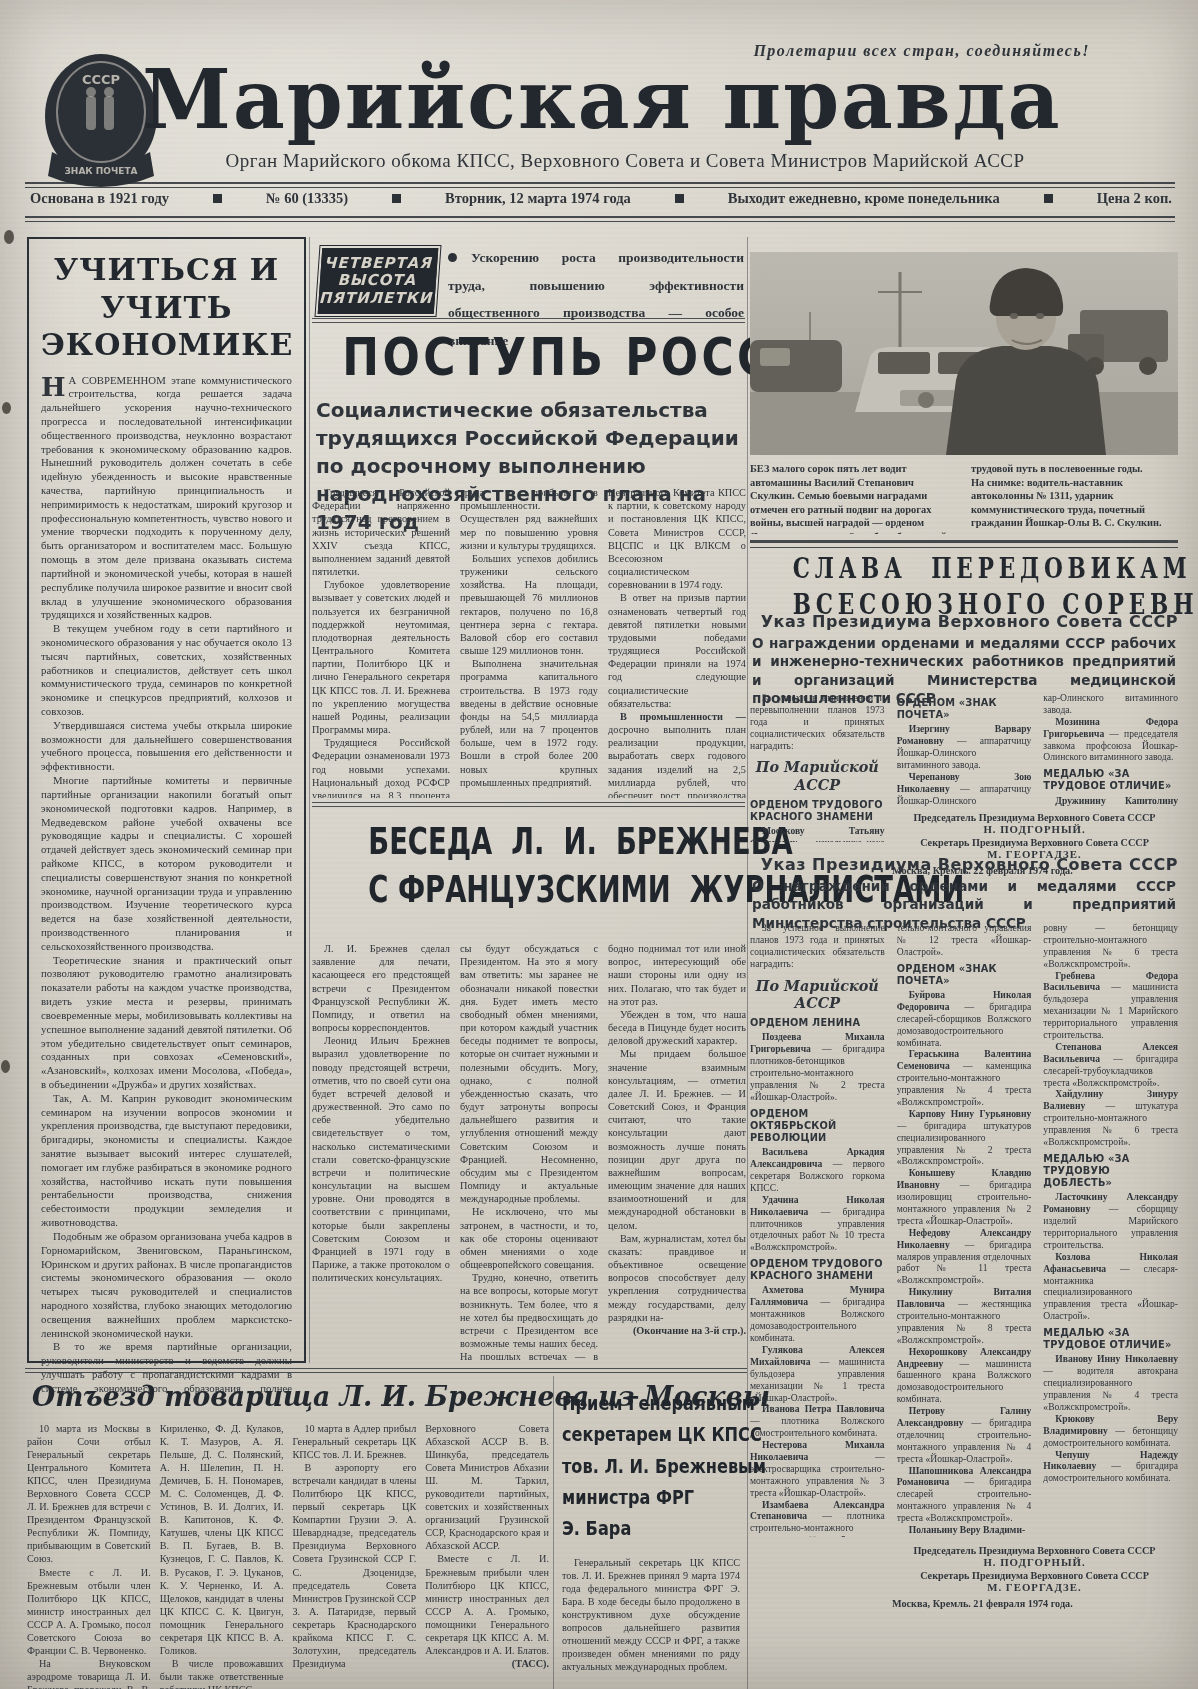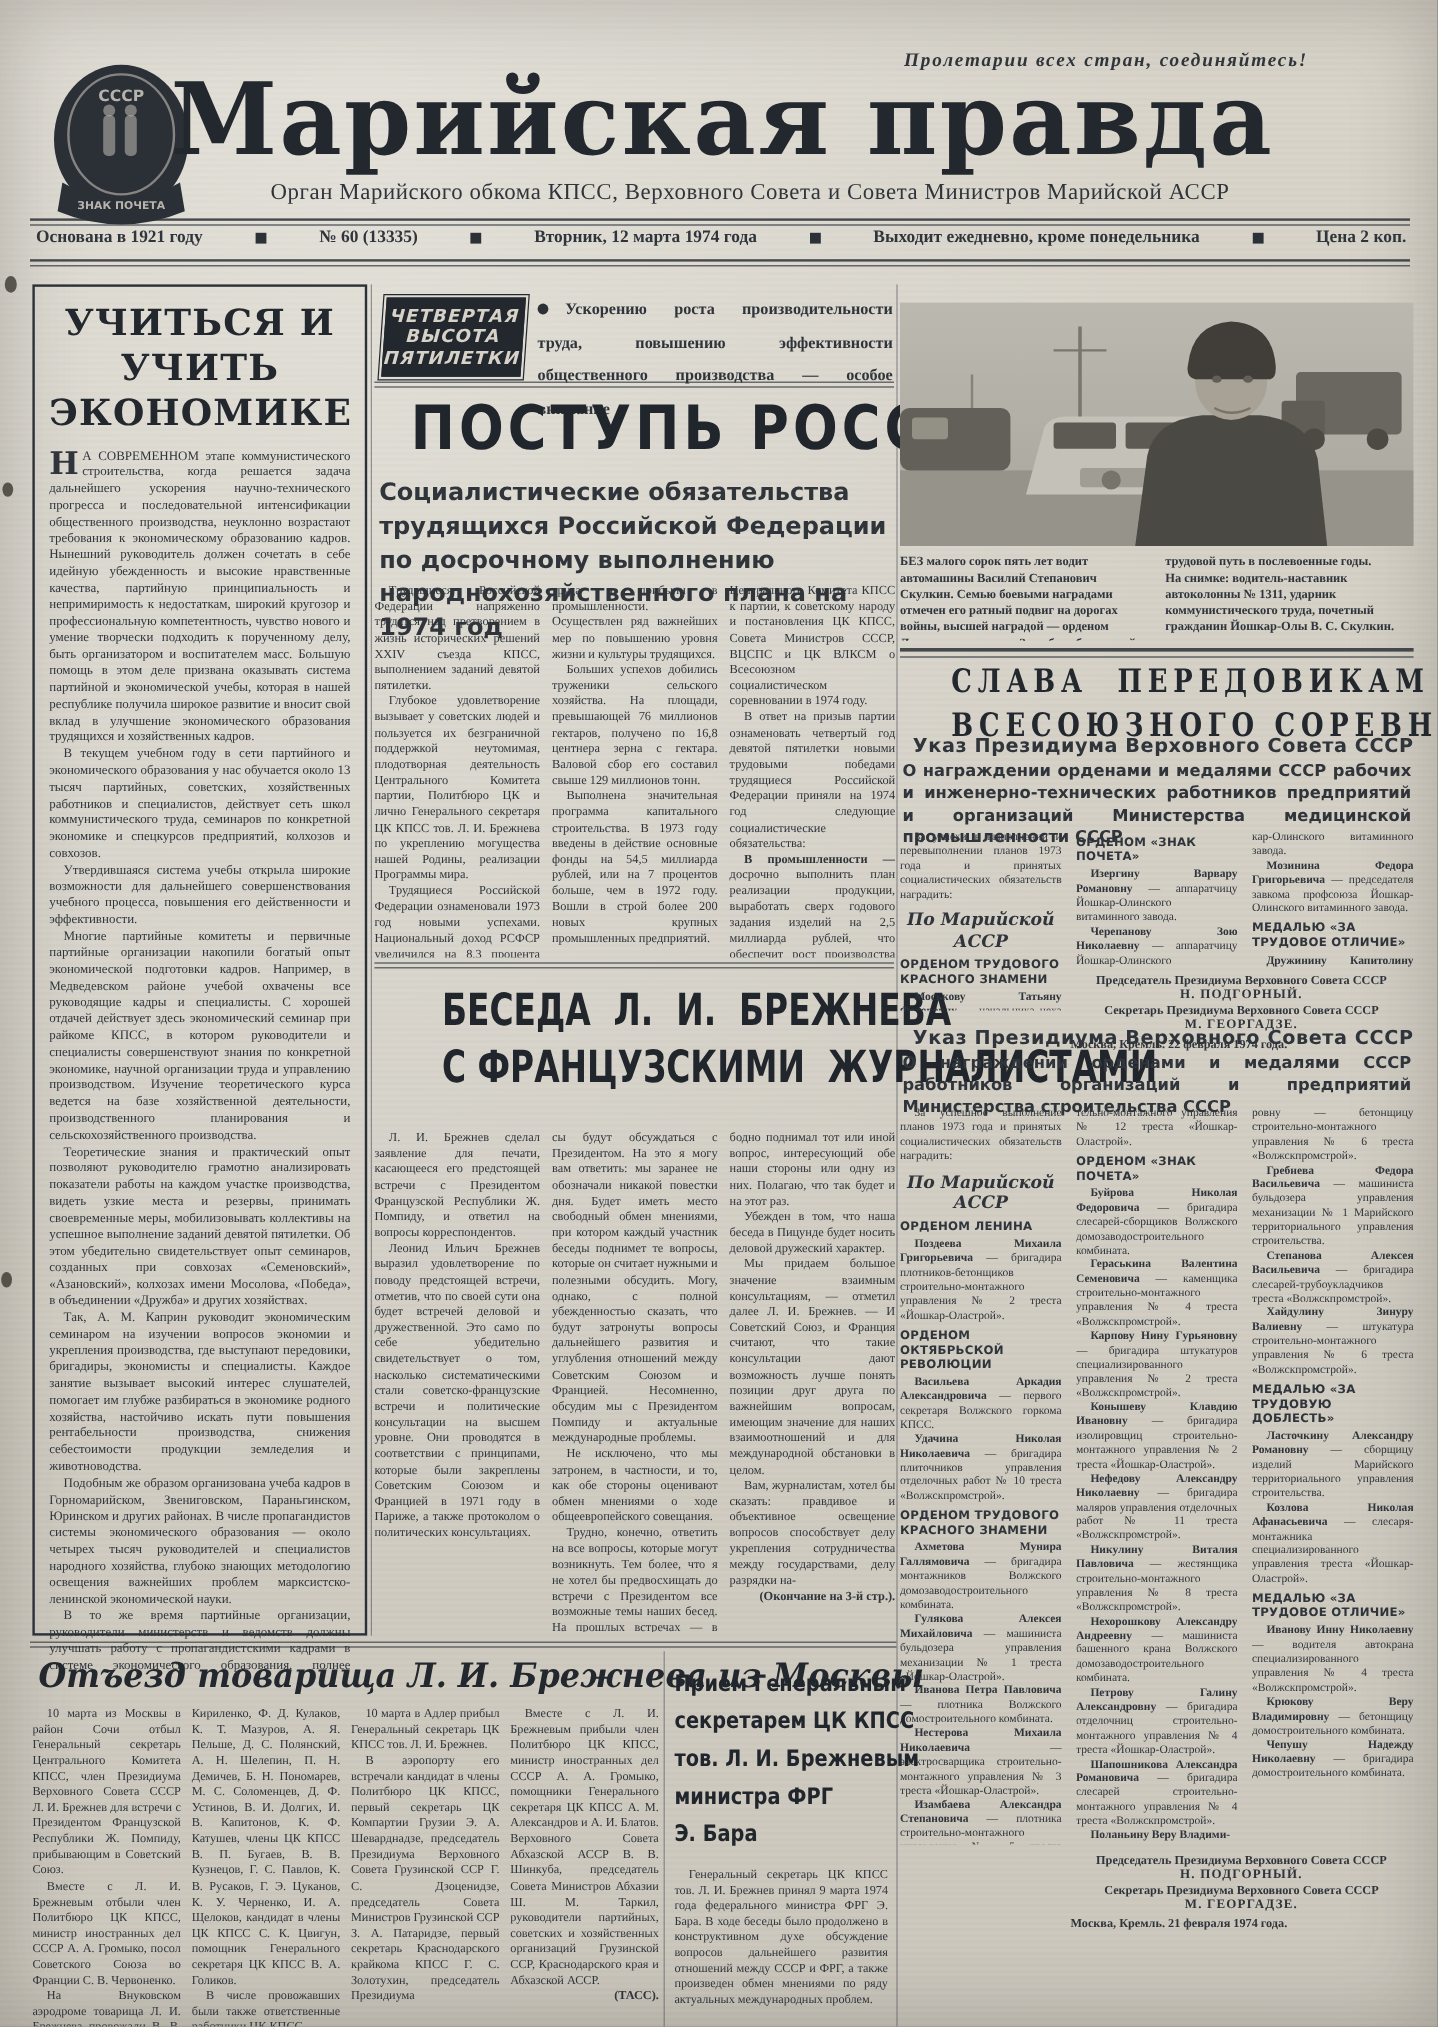--- a/index.html
+++ b/index.html
@@ -337,22 +337,22 @@
       </div>
     <div>
         <div class="blk blk-x">Кириленко, Ф. Д. Кулаков, К. Т. Мазуров, А. Я. Пельше, Д. С. Полянский, А. Н. Шелепин, П. Н. Демичев, Б. Н. Пономарев, М. С. Соломенцев, Д. Ф. Устинов, В. И. Долгих, И. В. Капитонов, К. Ф. Катушев, члены ЦК КПСС В. П. Бугаев, В. В. Кузнецов, Г. С. Павлов, К. В. Русаков, Г. Э. Цуканов, К. У. Черненко, И. А. Щелоков, кандидат в члены ЦК КПСС С. К. Цвигун, помощник Генерального секретаря ЦК КПСС В. А. Голиков.</div>
         <div class="blk blk-p">В числе провожавших были также ответственные работники ЦК КПСС.</div>
       </div>
     <div>
         <div class="blk blk-p">10 марта в Адлер прибыл Генеральный секретарь ЦК КПСС тов. Л. И. Брежнев.</div>
         <div class="blk blk-p">В аэропорту его встречали кандидат в члены Политбюро ЦК КПСС, первый секретарь ЦК Компартии Грузии Э. А. Шеварднадзе, председатель Президиума Верховного Совета Грузинской ССР Г. С. Дзоценидзе, председатель Совета Министров Грузинской ССР З. А. Патаридзе, первый секретарь Краснодарского крайкома КПСС Г. С. Золотухин, председатель Президиума</div>
       </div>
     <div>
+        <div class="blk blk-x">Верховного Совета Абхазской АССР В. В. Шинкуба, председатель Совета Министров Абхазии Ш. М. Таркил, руководители партийных, советских и хозяйственных организаций Грузинской ССР, Краснодарского края и Абхазской АССР.</div>
         <div class="blk blk-p">Вместе с Л. И. Брежневым прибыли член Политбюро ЦК КПСС, министр иностранных дел СССР А. А. Громыко, помощники Генерального секретаря ЦК КПСС А. М. Александров и А. И. Блатов.</div>
-        <div class="blk blk-x">Верховного Совета Абхазской АССР В. В. Шинкуба, председатель Совета Министров Абхазии Ш. М. Таркил, руководители партийных, советских и хозяйственных организаций Грузинской ССР, Краснодарского края и Абхазской АССР.</div>
         <div class="blk blk-fin">(ТАСС).</div>
       </div>
   </div>
 
   <div class="abs priem-head" style="left:562px;top:1388px;width:182px;">Прием Генеральным
 секретарем ЦК КПСС
 тов. Л. И. Брежневым
 министра ФРГ
 Э. Бара</div>
   <div class="abs bodytxt" style="left:562px;top:1556px;width:178px;height:128px;font-size:10.2px;">

